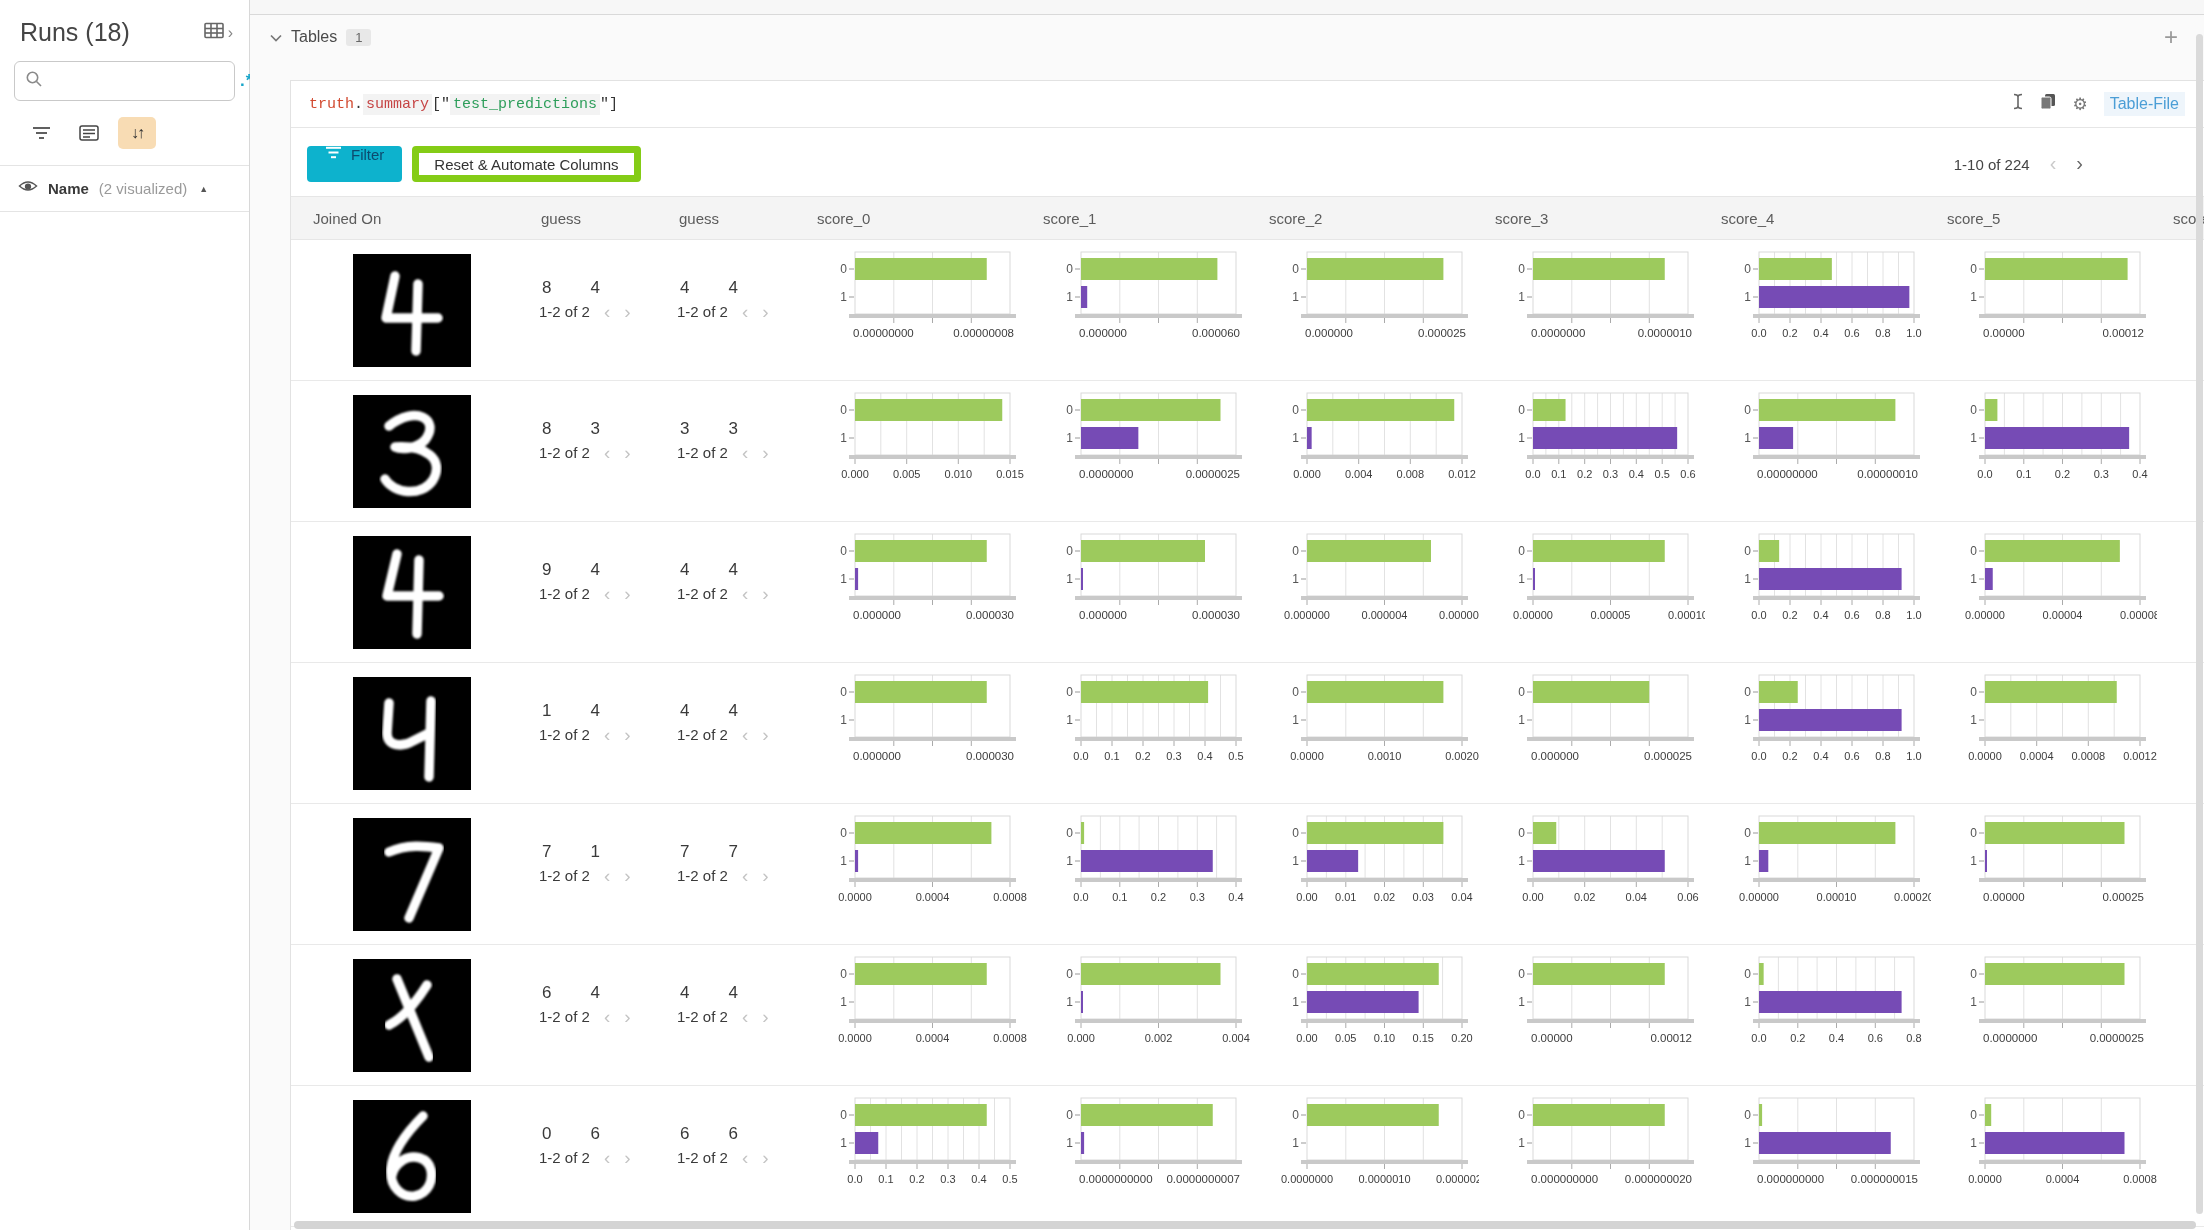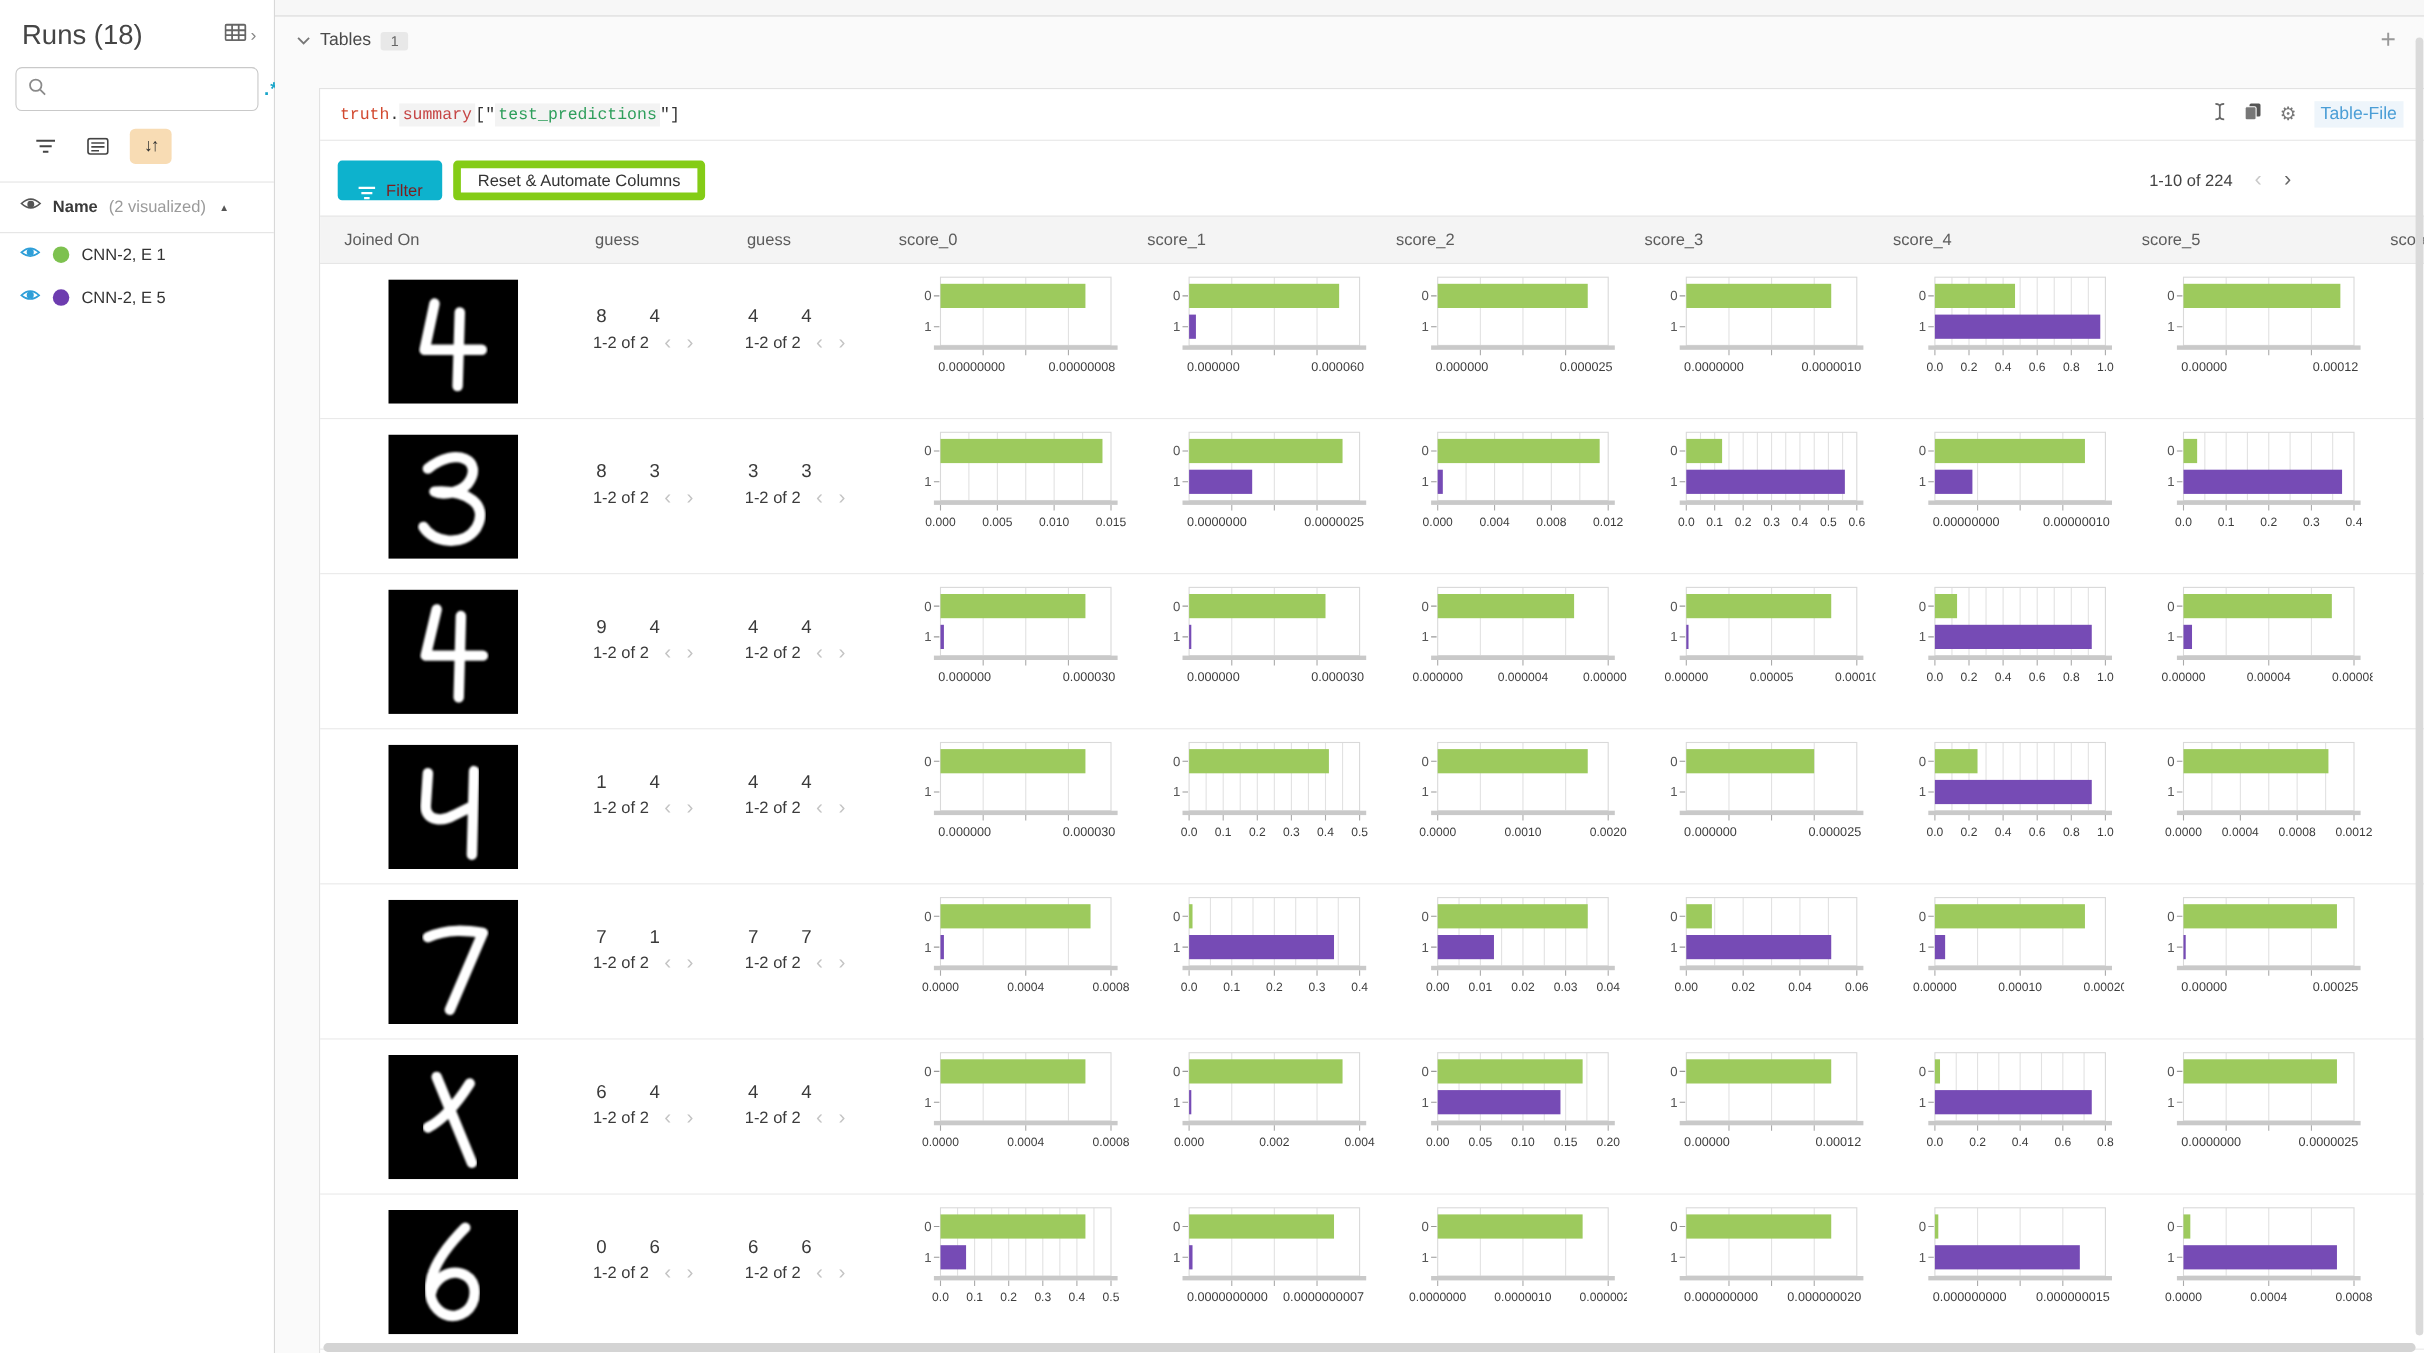--- a/index.html
+++ b/index.html
@@ -35,21 +35,21 @@
   .query-bar{height:47px;border-bottom:1px solid #e6e6e6;display:flex;align-items:center;padding:0 18px;font-family:"Liberation Mono","DejaVu Sans Mono",monospace;font-size:15px;color:#333}
   .tok-obj{color:#d2492f}
   .tok-chip{background:#f3f3f3;padding:2px 3px}
   .tok-attr{color:#c64545}
   .tok-key{color:#2e9e5b}
   .qb-icons{margin-left:auto;display:flex;align-items:center;gap:16px;margin-right:16px;color:#666}
   .tf-link{color:#4b9ed6;background:#eef5fb;padding:3px 6px;font-family:"Liberation Sans",sans-serif;font-size:16px}
   .gear{font-size:17px;color:#777;font-family:"DejaVu Sans",sans-serif}
 
   .toolbar{display:flex;align-items:center;padding:18px 16px 14px 16px}
-  .filter-btn{background:#0db2cd;color:#7f1d1d;border:none;border-radius:4px;height:36px;padding:0 18px;display:flex;align-items:flex-end;gap:9px;font-size:15px}
+  .filter-btn{background:#0db2cd;color:#0c4a6e;border:none;border-radius:4px;height:36px;padding:0 18px;display:flex;align-items:flex-start;gap:9px;font-size:15px}
   .reset-btn{border:7px solid #84cc16;background:#fff;border-radius:4px;height:36px;padding:0 15px;font-size:15px;color:#333;display:flex;align-items:center;margin-left:10px}
   .pag{margin-left:auto;font-size:15px;color:#444;display:flex;gap:20px;padding-right:120px}
   .pag .chev{font-size:20px;line-height:14px}
   .chev-off{color:#c9c9c9}.chev-on{color:#666}
 
   .thead{display:flex;background:#f4f4f4;border-top:1px solid #e6e6e6;border-bottom:1px solid #e6e6e6;height:44px;align-items:center;font-size:15px;color:#5c5c5c;padding-left:6px}
   .th{flex:none}
   .tbody{}
   .trow{display:flex;border-bottom:1px solid #e9e9e9;height:141px;padding-left:6px}
   .td{flex:none}
@@ -126,42 +126,20 @@
       <span>
         <svg width="20" height="13" viewBox="0 0 20 13" fill="none" stroke="#555" stroke-width="1.5">
             <path d="M1.5 5 Q10 -3 18.5 5 Q10 13 1.5 5 Z"></path>
             <circle cx="10" cy="5.6" r="2.4" fill="#555"></circle>
           </svg>
       </span>
       <span class="name-strong">Name</span>
       <span class="name-sub">(2 visualized)</span>
       <span class="caret">▲</span>
     </div>
-    <div id="runs-list">
-  <div class="run-row">
-    <span>
-      <svg width="19" height="13" viewBox="0 0 20 13" fill="none" stroke="#2f9fd8" stroke-width="1.6">
-              <path d="M1.5 6.5 Q10 -1.5 18.5 6.5 Q10 13.5 1.5 6.5 Z"></path>
-              <circle cx="10" cy="6.2" r="2.6" fill="#2f9fd8"></circle>
-            </svg>
-    </span>
-    <span class="dot" style="background:#7dc14f"></span>
-    <span>CNN-2, E 1</span>
-  </div>
-  <div class="run-row">
-    <span>
-      <svg width="19" height="13" viewBox="0 0 20 13" fill="none" stroke="#2f9fd8" stroke-width="1.6">
-              <path d="M1.5 6.5 Q10 -1.5 18.5 6.5 Q10 13.5 1.5 6.5 Z"></path>
-              <circle cx="10" cy="6.2" r="2.6" fill="#2f9fd8"></circle>
-            </svg>
-    </span>
-    <span class="dot" style="background:#6d3caf"></span>
-    <span>CNN-2, E 5</span>
-  </div>
-      </div>
   </aside>
 
   <main class="main">
     <div class="topstrip"></div>
     <div class="section-head">
       <span>
         <svg width="12" height="8" viewBox="0 0 12 8" fill="none" stroke="#777" stroke-width="1.7">
             <polyline points="1,1.5 6,6.5 11,1.5"></polyline>
           </svg>
       </span>

